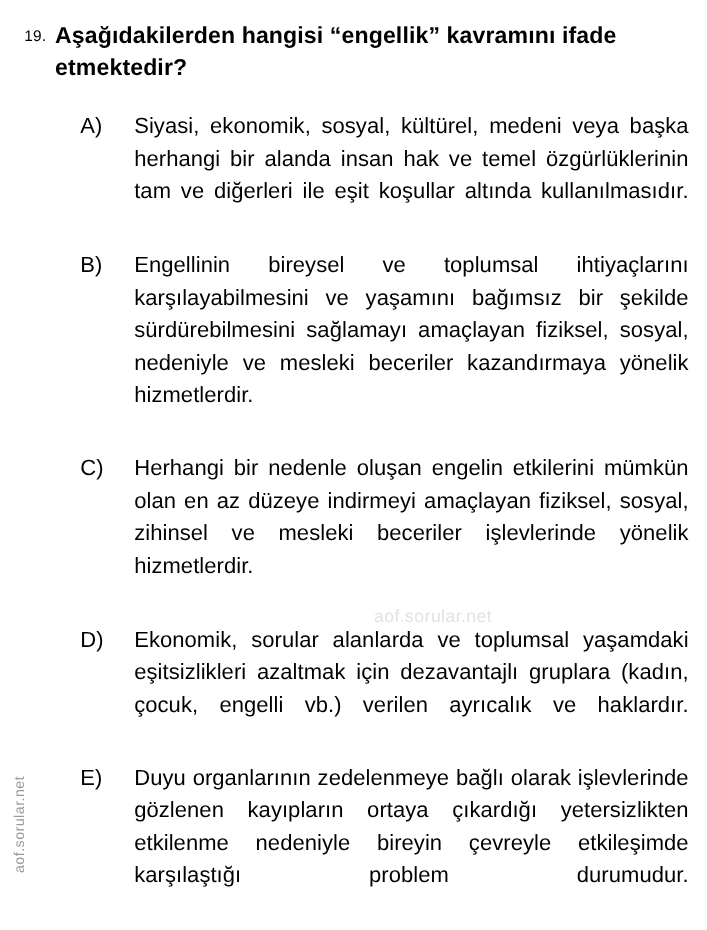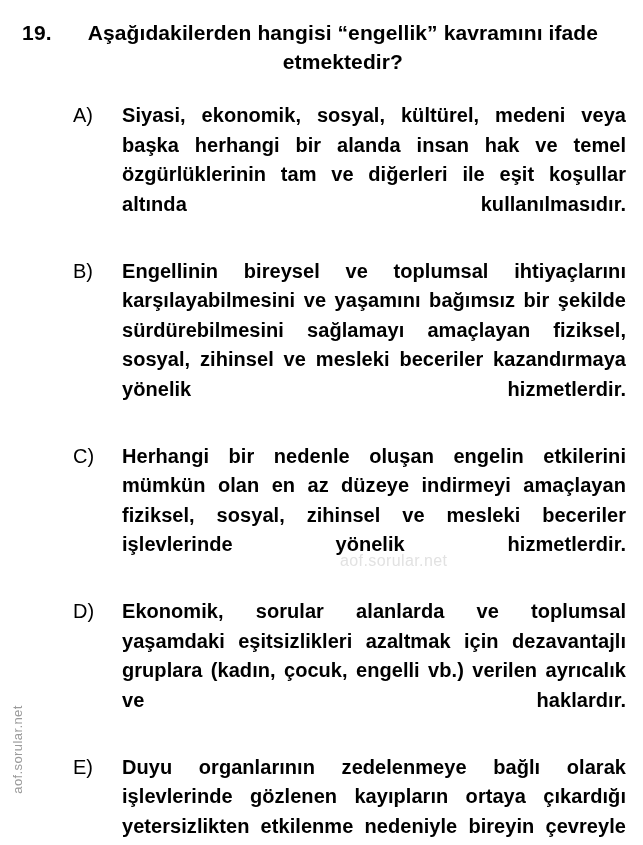--- a/index.html
+++ b/index.html
@@ -26,34 +26,34 @@
   .question-block {
     position: absolute;
     left: 22px;
     top: 18px;
     width: 604px;
     display: flex;
     align-items: flex-start;
   }
   .question-number {
     flex: 0 0 auto;
-    font-size: 21px;
-    font-weight: bold;
+    font-size: 14px;
+    font-weight: normal;
     line-height: 29px;
     letter-spacing: 0.2px;
     padding-right: 8px;
     white-space: nowrap;
   }
   .question-text {
     flex: 1 1 auto;
     font-size: 21px;
     font-weight: bold;
     line-height: 29px;
     letter-spacing: 0.1px;
-    text-align: center;
+    text-align: left;
   }
 
   
   .options {
     position: absolute;
     left: 73px;
     top: 101px;
     width: 553px;
   }
   .option-row {
@@ -65,21 +65,21 @@
     flex: 0 0 49px;
     font-size: 20px;
     line-height: 29.5px;
     font-weight: normal;
     white-space: nowrap;
   }
   .option-text {
     flex: 1 1 auto;
     font-size: 20px;
     line-height: 29.5px;
-    font-weight: bold;
+    font-weight: normal;
     text-align: justify;
     text-justify: inter-word;
     letter-spacing: 0.05px;
     hyphens: none;
   }
   
   .option-text::after {
     content: "";
     display: inline-block;
     width: 100%;
@@ -123,36 +123,36 @@
 
   <div class="options">
 
     <div class="option-row">
       <span class="option-letter">A)</span>
       <span class="option-text">Siyasi, ekonomik, sosyal, kültürel, medeni veya başka herhangi bir alanda insan hak ve temel özgürlüklerinin tam ve diğerleri ile eşit koşullar altında kullanılmasıdır.</span>
     </div>
 
     <div class="option-row">
       <span class="option-letter">B)</span>
-      <span class="option-text">Engellinin bireysel ve toplumsal ihtiyaçlarını karşılayabilmesini ve yaşamını bağımsız bir şekilde sürdürebilmesini sağlamayı amaçlayan fiziksel, sosyal, zihinsel ve mesleki beceriler kazandırmaya yönelik hizmetlerdir.</span>
+      <span class="option-text">Engellinin bireysel ve toplumsal ihtiyaçlarını karşılayabilmesini ve yaşamını bağımsız bir şekilde sürdürebilmesini sağlamayı amaçlayan fiziksel, sosyal, nedeniyle ve mesleki beceriler kazandırmaya yönelik hizmetlerdir.</span>
     </div>
 
     <div class="option-row">
       <span class="option-letter">C)</span>
       <span class="option-text">Herhangi bir nedenle oluşan engelin etkilerini mümkün olan en az düzeye indirmeyi amaçlayan fiziksel, sosyal, zihinsel ve mesleki beceriler işlevlerinde yönelik hizmetlerdir.</span>
     </div>
 
     <div class="option-row">
       <span class="option-letter">D)</span>
       <span class="option-text">Ekonomik, sorular alanlarda ve toplumsal yaşamdaki eşitsizlikleri azaltmak için dezavantajlı gruplara (kadın, çocuk, engelli vb.) verilen ayrıcalık ve haklardır.</span>
     </div>
 
     <div class="option-row">
       <span class="option-letter">E)</span>
-      <span class="option-text">Duyu organlarının zedelenmeye bağlı olarak işlevlerinde gözlenen kayıpların ortaya çıkardığı yetersizlikten etkilenme nedeniyle bireyin çevreyle etkileşimde karşılaştığı ekonomik durumudur.</span>
+      <span class="option-text">Duyu organlarının zedelenmeye bağlı olarak işlevlerinde gözlenen kayıpların ortaya çıkardığı yetersizlikten etkilenme nedeniyle bireyin çevreyle etkileşimde karşılaştığı problem durumudur.</span>
     </div>
 
   </div>
 
   <div class="watermark-center">aof.sorular.net</div>
 
   <div class="watermark-side">aof.sorular.net</div>
 
 </div>
 

